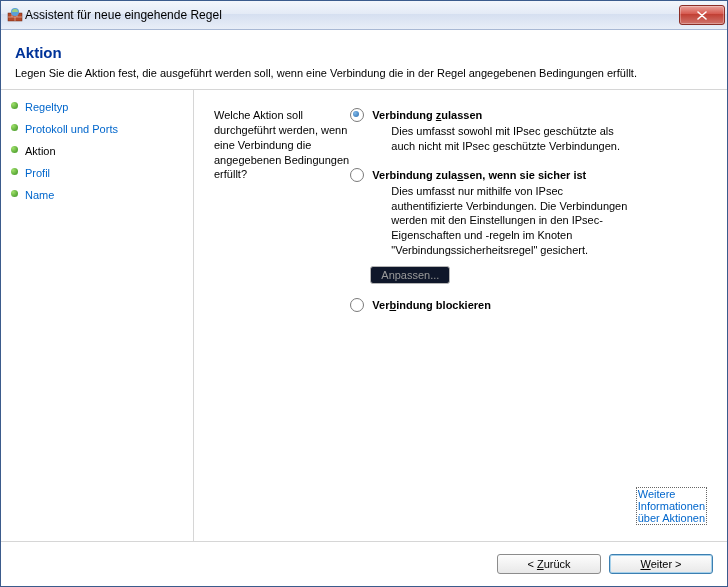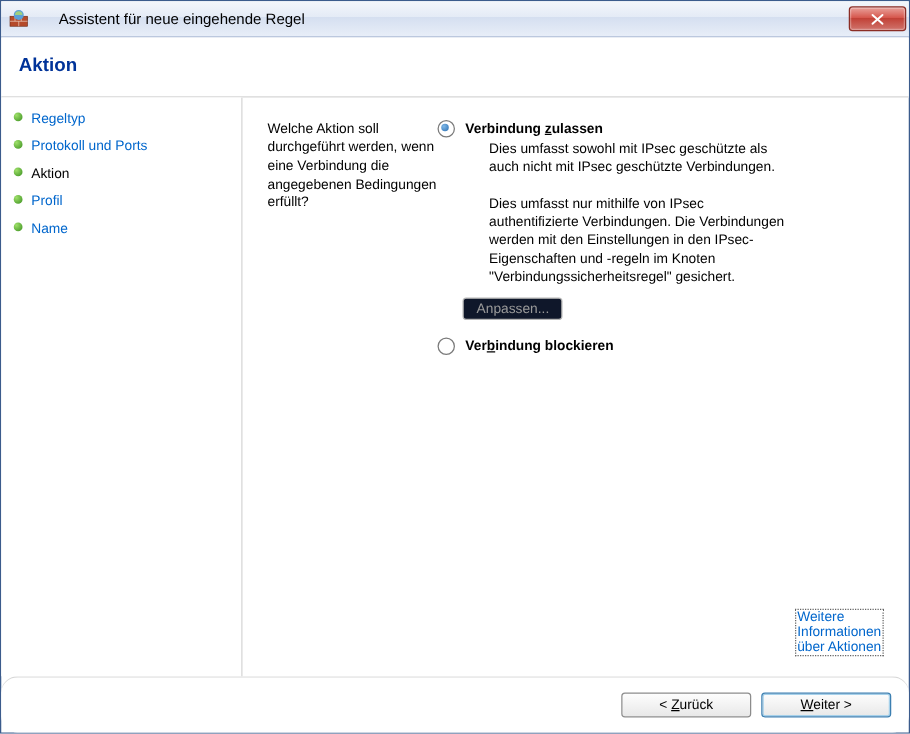--- a/index.html
+++ b/index.html
@@ -19,21 +19,21 @@
     display: flex;
     flex-direction: column;
   }
   .titlebar {
     height: 28px;
     background: linear-gradient(to bottom, #f3f6fb 0%, #e4ebf6 45%, #d5dff0 46%, #e8eef8 100%);
     border-bottom: 1px solid #a8b8d4;
     display: flex;
     align-items: center;
     padding: 0 2px 0 6px;
-    gap: 24px;
+    gap: 2px;
   }
   .titlebar .app-icon {
     width: 16px; height: 16px;
     display: flex; align-items:center; justify-content:center;
   }
   .titlebar .title-text {
     flex: 1;
     color: #000;
     font-size: 12px;
   }
@@ -177,21 +177,20 @@
     margin-top: auto;
     margin-bottom: 4px;
   }
   .footer {
     border-top: 1px solid #d6d6d6;
     padding: 12px 14px;
     display: flex;
     justify-content: flex-end;
     gap: 8px;
     background: #fff;
-    border-radius: 13px;
   }
   .btn {
     min-width: 86px;
     padding: 3px 8px;
     text-align: center;
     font-size: 11px;
     border: 1px solid #8c8c8c;
     background: linear-gradient(#fdfdfd, #e8e8e8);
     border-radius: 3px;
     cursor: pointer;
@@ -223,20 +222,21 @@
     <span class="title-text">Assistent für neue eingehende Regel</span>
     <div class="close-btn">
       <svg width="10" height="9" viewBox="0 0 10 9">
         <path d="M1 1 L9 8 M9 1 L1 8" stroke="#fff" stroke-width="1.6" stroke-linecap="round"></path>
       </svg>
     </div>
   </div>
 
   <div class="header-area">
     <h1>Aktion</h1>
+    <div class="subtitle">Legen Sie die Aktion fest, die ausgeführt werden soll, wenn eine Verbindung die in der Regel angegebenen Bedingungen erfüllt.</div>
   </div>
 
   <div class="body-area">
 
     <div class="sidebar">
       <ul class="step-list" id="step-list">
           <li><span class="bullet"></span><span class="step-link">Regeltyp</span></li>
           <li><span class="bullet"></span><span class="step-link">Protokoll und Ports</span></li>
           <li><span class="bullet"></span><span class="step-current">Aktion</span></li>
           <li><span class="bullet"></span><span class="step-link">Profil</span></li>
@@ -247,21 +247,24 @@
     <div class="content">
       <div class="prompt">Welche Aktion soll durchgeführt werden, wenn eine Verbindung die angegebenen Bedingungen erfüllt?</div>
       <div class="option-group" id="option-group">
           <div class="option">
             <div class="option-row">
               <span class="radio checked"></span>
               <span class="option-label">Verbindung <span class="ul">z</span>ulassen</span>
             </div>
             <div class="option-desc">Dies umfasst sowohl mit IPsec geschützte als auch nicht mit IPsec geschützte Verbindungen.</div>
           </div>
-          <div class="option"><div class="option-desc">Dies umfasst nur mithilfe von IPsec authentifizierte Verbindungen. Die Verbindungen werden mit den Einstellungen in den IPsec-Eigenschaften und -regeln im Knoten "Verbindungssicherheitsregel" gesichert.</div><div class="customize-btn"><span class="ul">A</span>npassen...</div></div>
+          <div class="option"><div class="option-row">
+              <span class="radio"></span>
+              <span class="option-label">Verbindung zula<span class="ul">s</span>sen, wenn sie sicher ist</span>
+            </div><div class="option-desc">Dies umfasst nur mithilfe von IPsec authentifizierte Verbindungen. Die Verbindungen werden mit den Einstellungen in den IPsec-Eigenschaften und -regeln im Knoten "Verbindungssicherheitsregel" gesichert.</div><div class="customize-btn"><span class="ul">A</span>npassen...</div></div>
           <div class="option">
             <div class="option-row">
               <span class="radio"></span>
               <span class="option-label">Ver<span class="ul">b</span>indung blockieren</span>
             </div>
           </div>
         </div>
       <a class="more-link">Weitere Informationen über Aktionen</a>
     </div>
 

